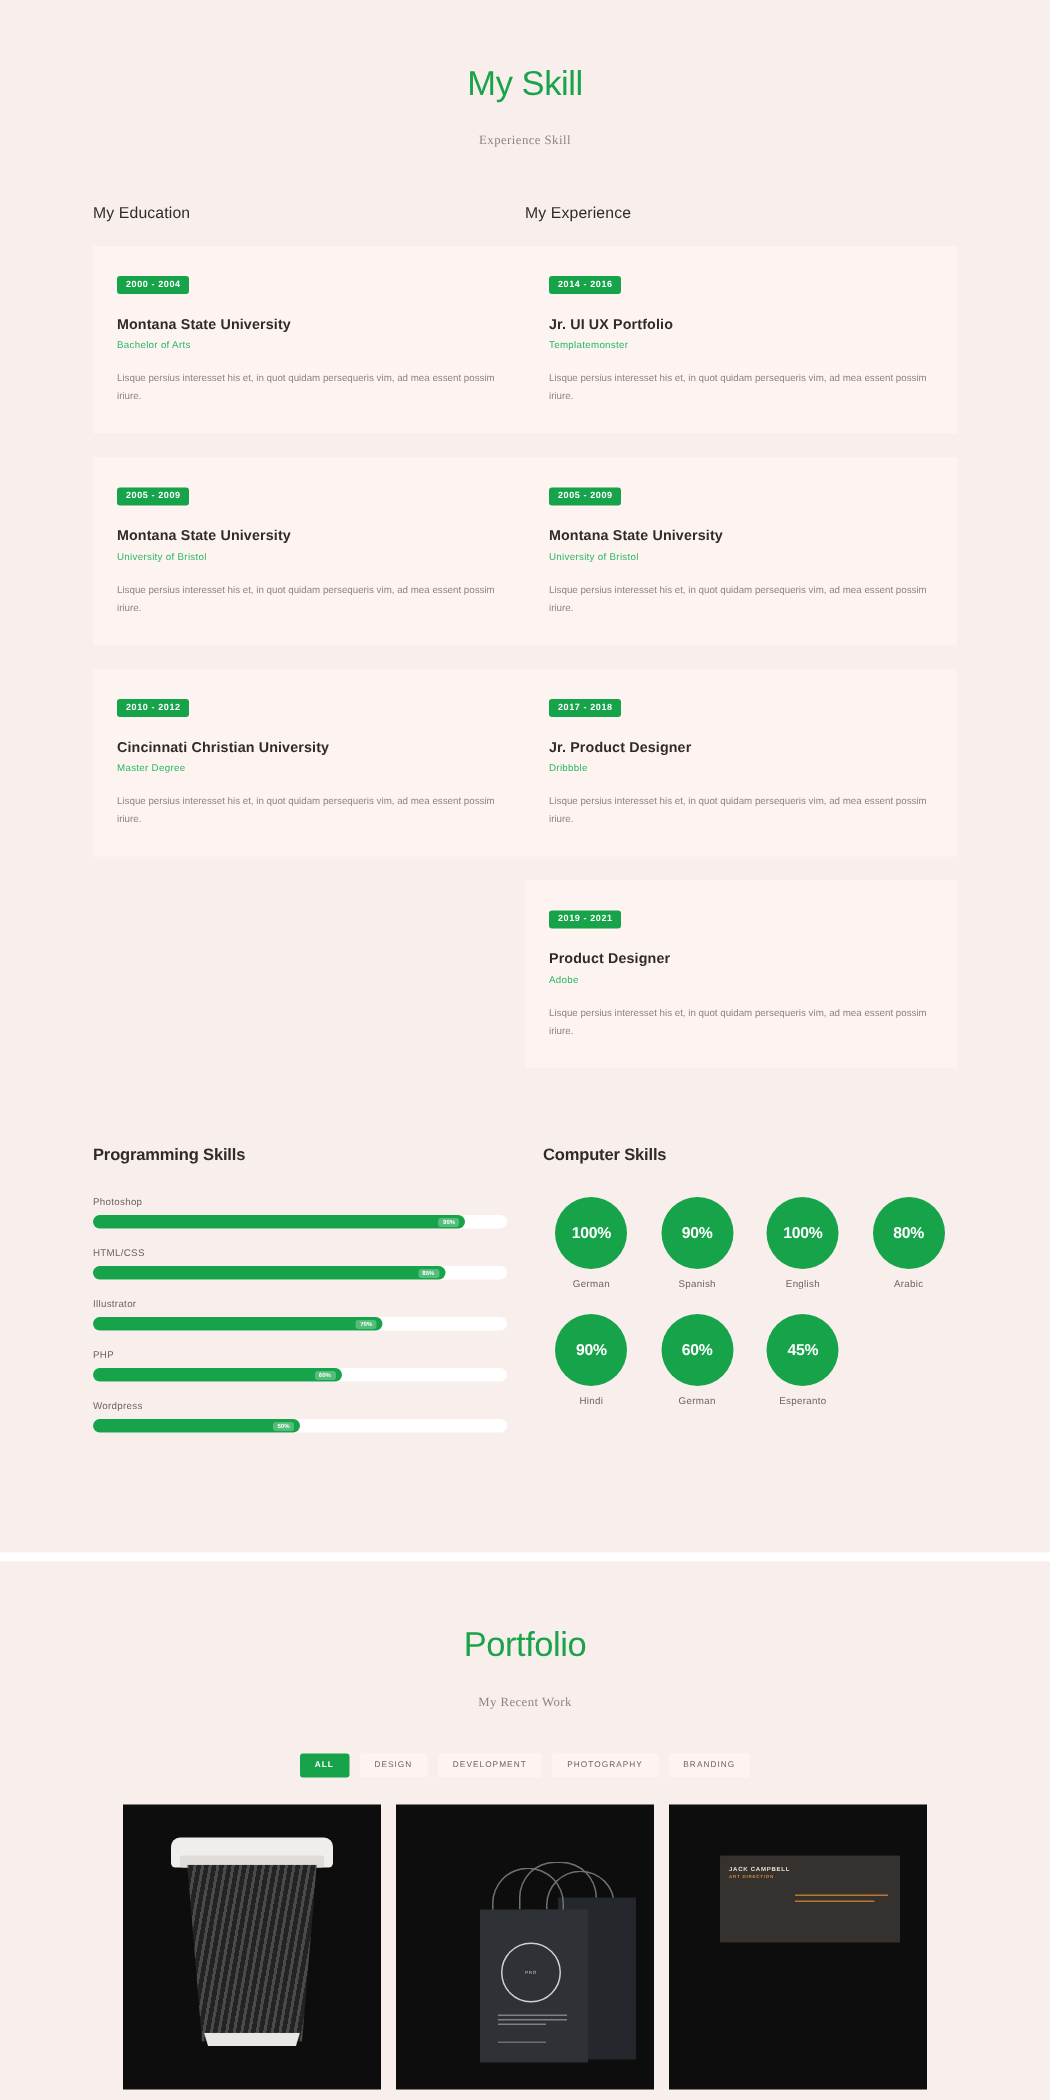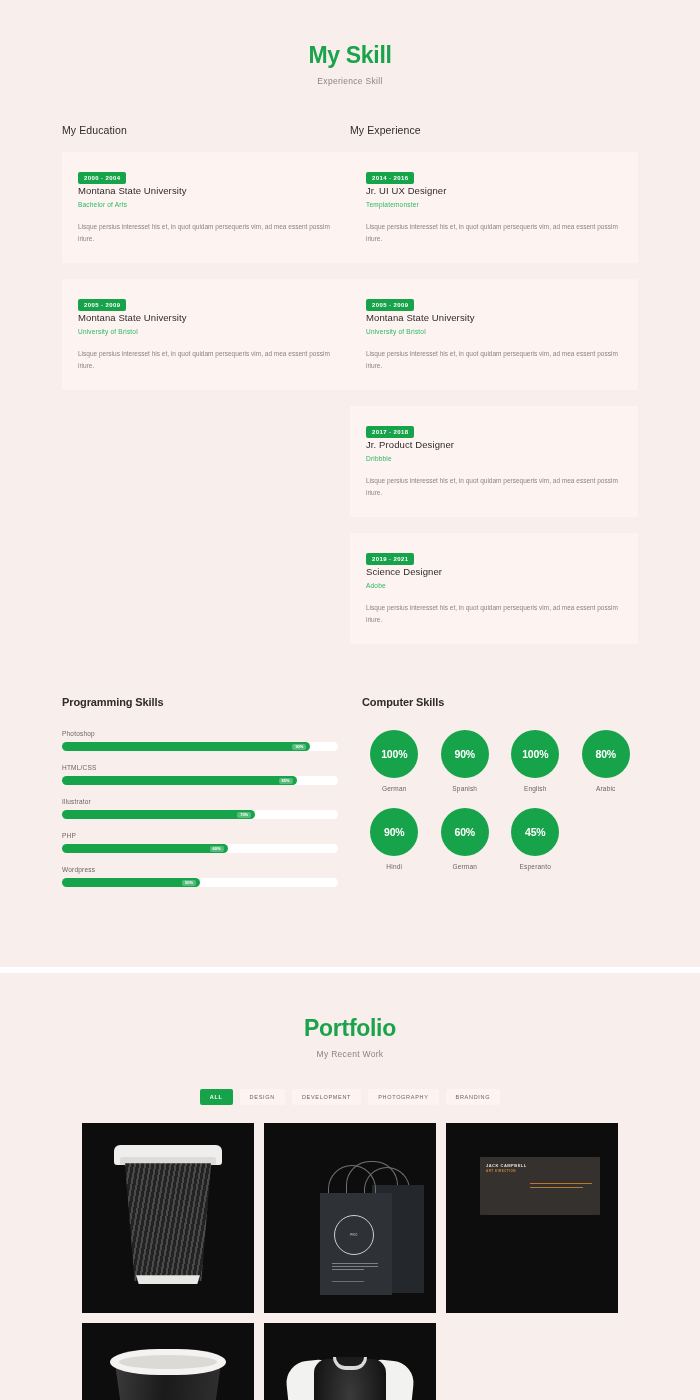--- a/index.html
+++ b/index.html
@@ -13,29 +13,30 @@
   .section {
     width: 700px;
     background: #f8eeec;
   }
   .divider { width: 700px; height: 6px; background: #ffffff; }
 
   
   .sec-head { padding-top: 42px; text-align: center; }
   .sec-title {
     font-size: 23px;
-    font-weight: bold;
+    font-weight: normal;
     color: #1aa34a;
     letter-spacing: -0.3px;
   }
   .sec-sub {
     font-size: 8.5px;
     color: #8d8582;
-    margin-top: 7px;
+    margin-top: 19px;
     letter-spacing: 0.3px;
+    font-family: Liberation Serif, serif;
   }
 
   
   .resume-wrap {
     display: flex;
     padding: 38px 62px 0 62px;
   }
   .resume-col { flex: 1; }
   .col-title {
     font-size: 10.5px;
@@ -53,23 +54,23 @@
     background: #16a34a;
     color: #ffffff;
     font-size: 6px;
     font-weight: bold;
     letter-spacing: 0.4px;
     padding: 3px 6px 3px 6px;
     border-radius: 2px;
   }
   .card-title {
     font-size: 9.5px;
-    font-weight: normal;
+    font-weight: bold;
     color: #2f2b2a;
-    margin-top: 1px;
+    margin-top: 15px;
     letter-spacing: 0.1px;
   }
   .card-org {
     font-size: 6.5px;
     color: #2ab862;
     margin-top: 5px;
     letter-spacing: 0.2px;
   }
   .card-desc {
     font-size: 6.5px;
@@ -278,50 +279,56 @@
         <div class="card-desc">Lisque persius interesset his et, in quot quidam persequeris vim, ad mea essent possim iriure.</div>
       </div>
 
       <div class="card">
         <span class="card-date">2005 - 2009</span>
         <div class="card-title">Montana State University</div>
         <div class="card-org">University of Bristol</div>
         <div class="card-desc">Lisque persius interesset his et, in quot quidam persequeris vim, ad mea essent possim iriure.</div>
       </div>
 
+      <div class="card">
+        <span class="card-date">2010 - 2012</span>
+        <div class="card-title">Cincinnati Christian University</div>
+        <div class="card-org">Master Degree</div>
+        <div class="card-desc">Lisque persius interesset his et, in quot quidam persequeris vim, ad mea essent possim iriure.</div>
+      </div>
 
     </div>
 
     <div class="resume-col">
       <div class="col-title">My Experience</div>
 
       <div class="card">
         <span class="card-date">2014 - 2016</span>
-        <div class="card-title">Jr. UI UX Designer</div>
+        <div class="card-title">Jr. UI UX Portfolio</div>
         <div class="card-org">Templatemonster</div>
         <div class="card-desc">Lisque persius interesset his et, in quot quidam persequeris vim, ad mea essent possim iriure.</div>
       </div>
 
       <div class="card">
         <span class="card-date">2005 - 2009</span>
         <div class="card-title">Montana State University</div>
         <div class="card-org">University of Bristol</div>
         <div class="card-desc">Lisque persius interesset his et, in quot quidam persequeris vim, ad mea essent possim iriure.</div>
       </div>
 
       <div class="card">
         <span class="card-date">2017 - 2018</span>
         <div class="card-title">Jr. Product Designer</div>
         <div class="card-org">Dribbble</div>
         <div class="card-desc">Lisque persius interesset his et, in quot quidam persequeris vim, ad mea essent possim iriure.</div>
       </div>
 
       <div class="card">
         <span class="card-date">2019 - 2021</span>
-        <div class="card-title">Science Designer</div>
+        <div class="card-title">Product Designer</div>
         <div class="card-org">Adobe</div>
         <div class="card-desc">Lisque persius interesset his et, in quot quidam persequeris vim, ad mea essent possim iriure.</div>
       </div>
     </div>
   </div>
 
   <div class="skills-wrap">
 
     <div class="skills-col">
       <div class="skills-title">Programming Skills</div>

